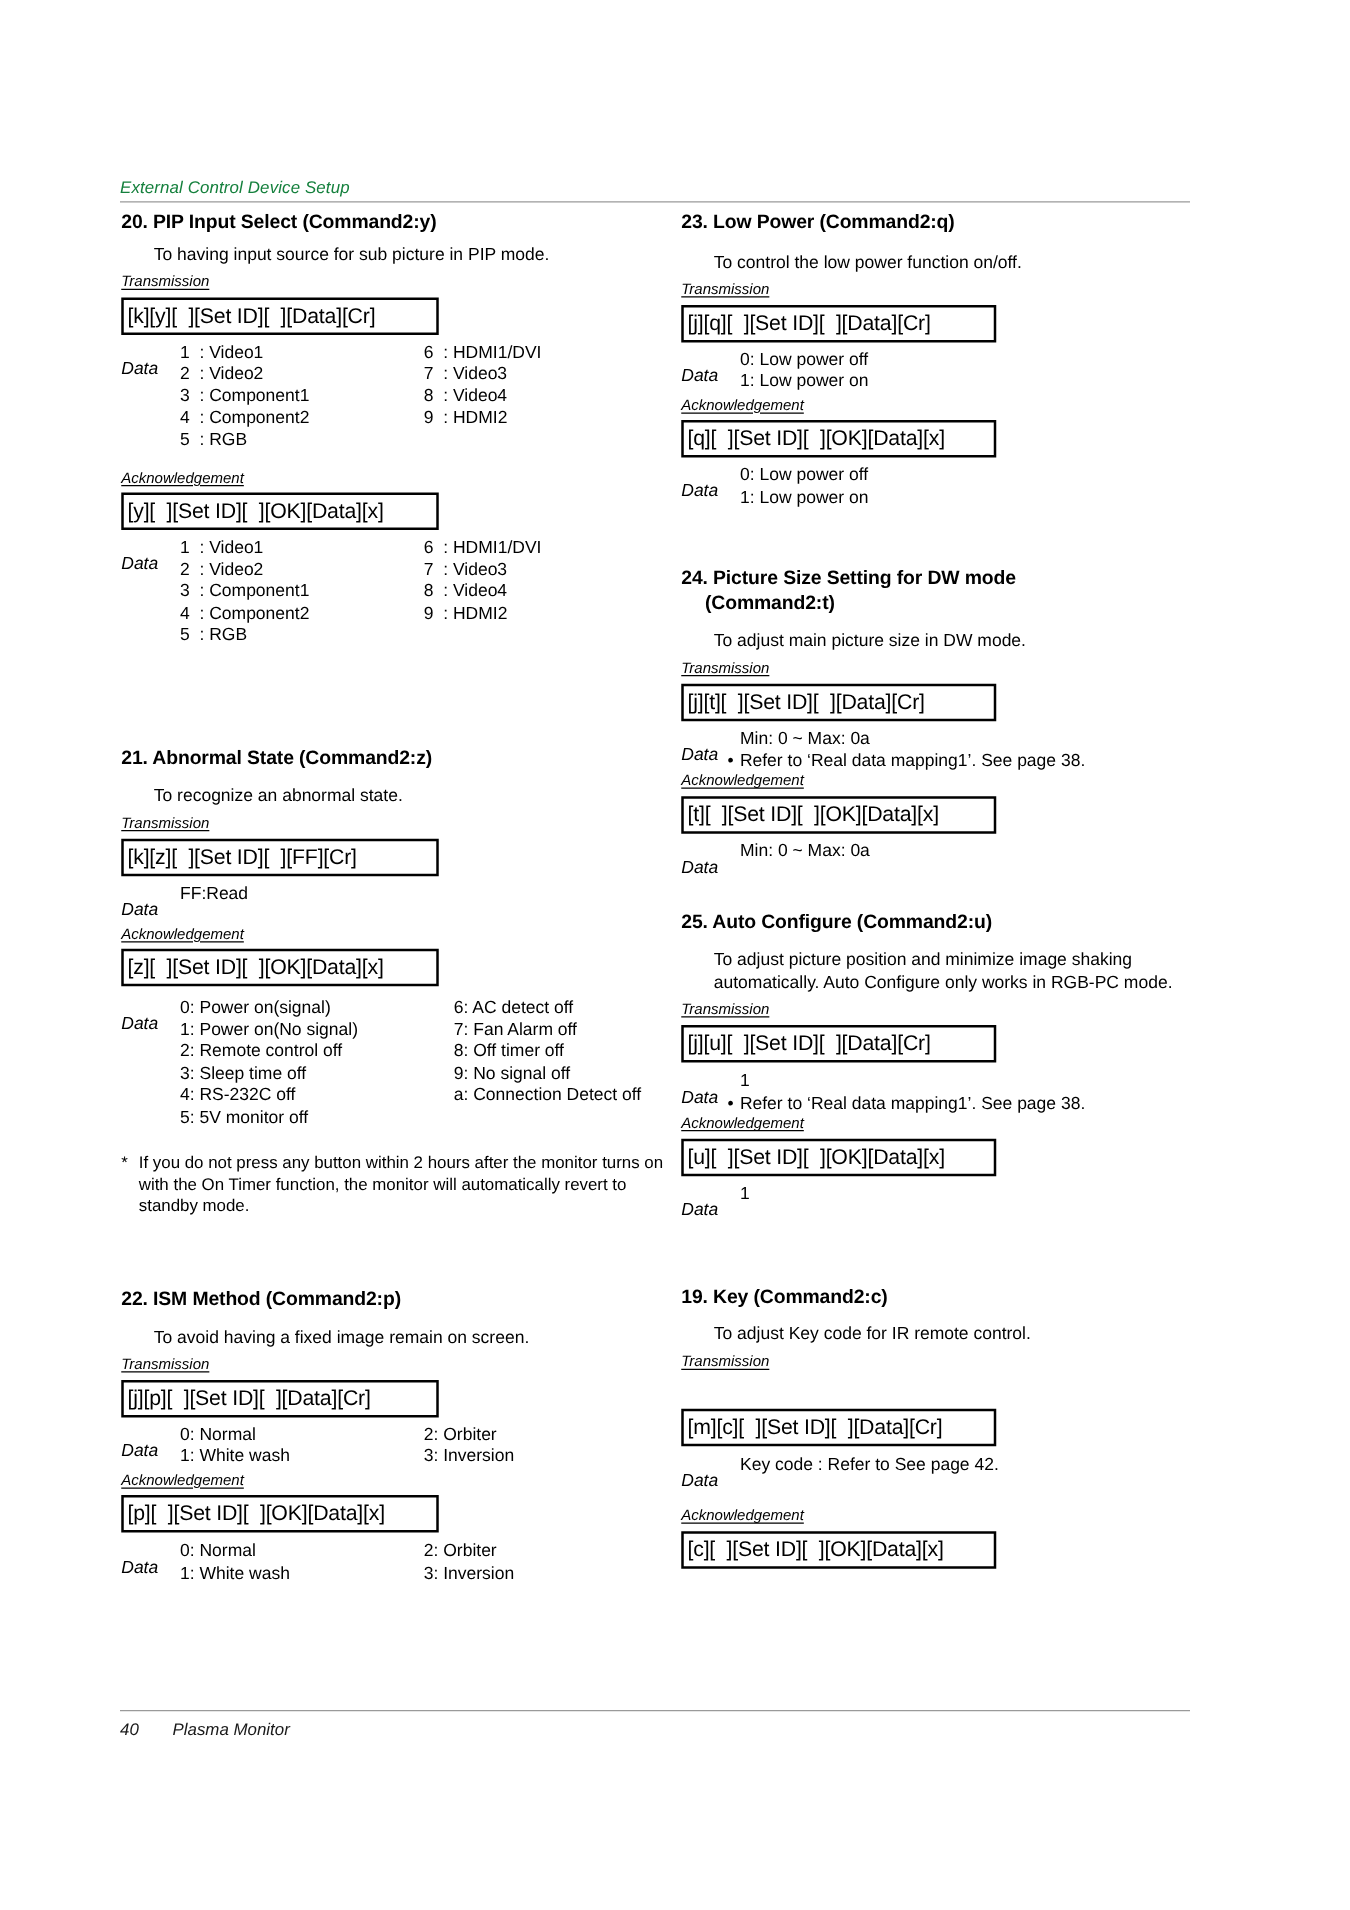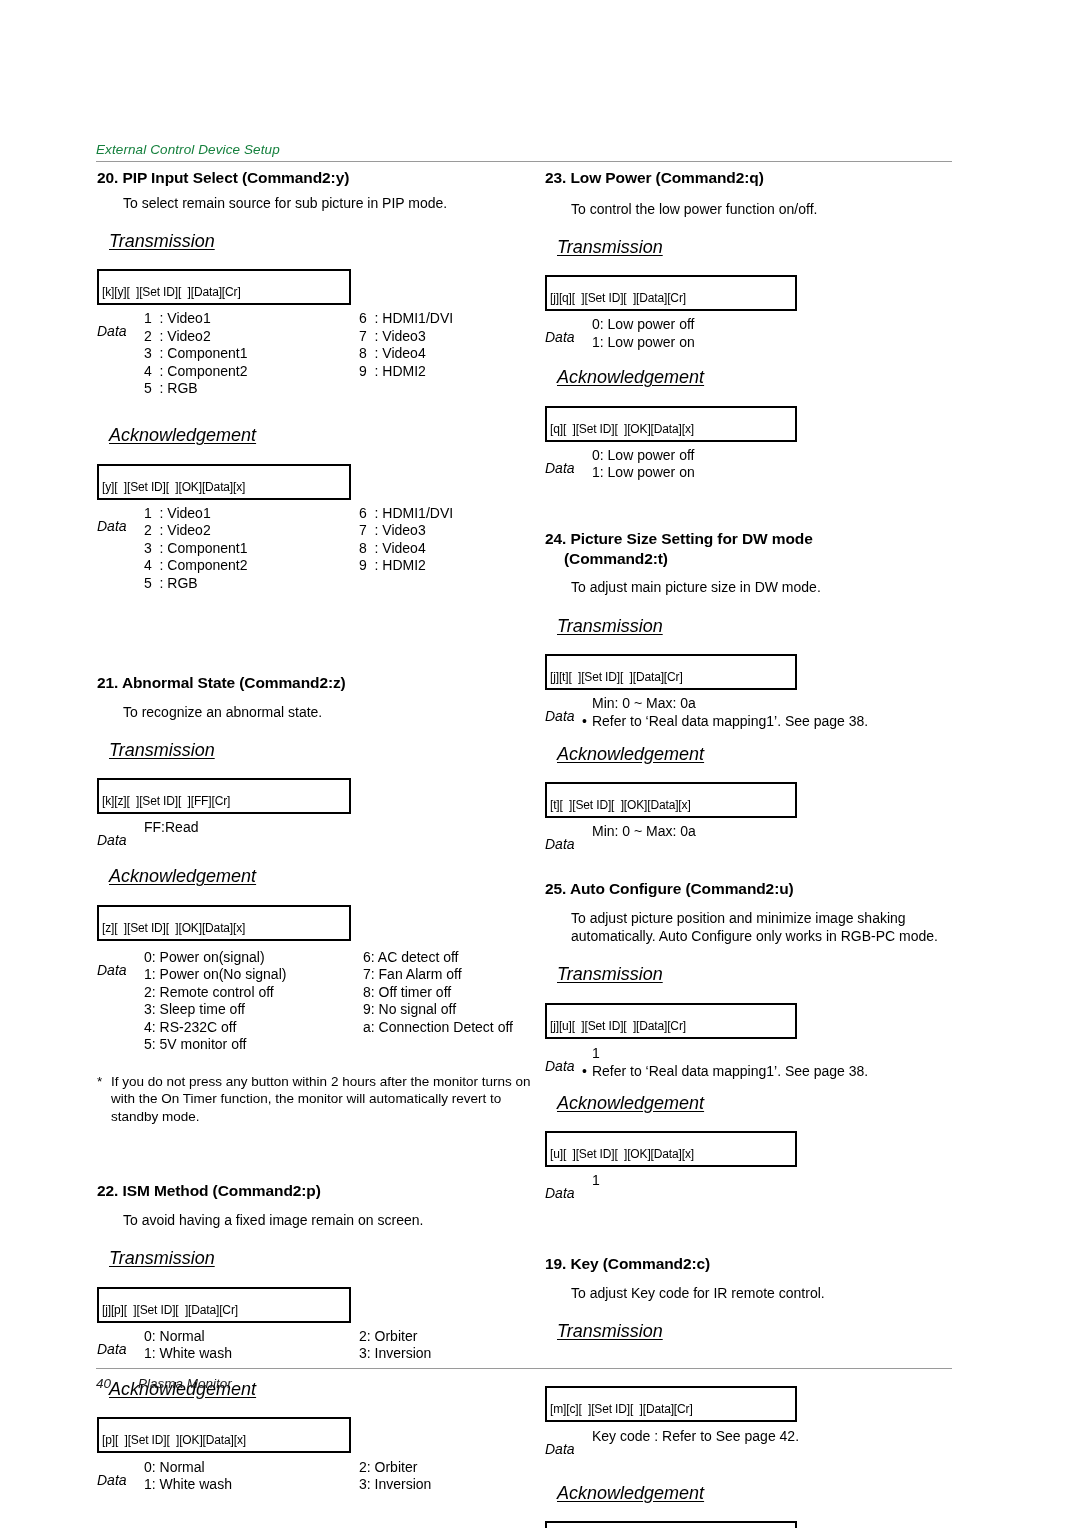--- a/index.html
+++ b/index.html
@@ -87,33 +87,33 @@
 
   .desc {
     font-size: 14px;
     line-height: 1.3;
     padding-left: 26px;
     margin: 0;
   }
 
   .lbl {
     font-style: italic;
-    font-size: 18px;
+    font-size: 12px;
     text-decoration: underline;
     text-underline-offset: 2px;
-    margin: 12px;
+    margin: 0;
     line-height: 1.3;
   }
 
   .cmdbox {
     border: 2px solid #000;
     box-sizing: border-box;
-    font-size: 12px;
+    font-size: 17px;
     line-height: 1.0;
-    padding: 15px 3px 5px 3px;
+    padding: 4px 3px 5px 3px;
     white-space: pre;
     letter-spacing: -0.15px;
   }
   .cmdbox.w-l { width: 254px; }
   .cmdbox.w-r { width: 252px; }
 
   .datablock {
     position: relative;
     font-size: 14px;
     line-height: 17.5px;
@@ -122,21 +122,21 @@
     position: absolute;
     left: 0; top: 13px; font-style: italic;
   }
   .datablock .dl-colA {
     margin-left: 47px;
   }
   .datablock .dl-colB {
     position: absolute;
     top: 0;
   }
-  .dl-colB.at242 { left: 242px; margin-left: 20px; }
+  .dl-colB.at242 { left: 242px; }
   .dl-colB.at266 { left: 266px; }
 
   .dl-row { white-space: pre; }
 
   .bullet-note {
     font-size: 14px;
     line-height: 17.5px;
     padding-left: 37px;
     white-space: nowrap;
   }
@@ -177,21 +177,21 @@
   <div class="run-head">
     <div class="rh-text">External Control Device Setup</div>
     <div class="rh-rule"></div>
   </div>
 
   <div class="col-left">
 
     <div>
       <div class="sec-title">20. PIP Input Select (Command2:y)</div>
       <div class="sp6"></div>
-      <div class="desc">To select remain source for sub picture in PIP mode.</div>
+      <div class="desc">To having input source for sub picture in PIP mode.</div>
       <div class="sp6"></div>
       <div class="lbl">Transmission</div>
       <div class="sp4"></div>
       <div class="cmdbox w-l">[k][y][  ][Set ID][  ][Data][Cr]</div>
       <div class="sp5"></div>
       <div class="datablock" style="height:90px">
         <span class="dl-label">Data</span>
         <div class="dl-colA">
           <div class="dl-row">1  : Video1</div>
           <div class="dl-row">2  : Video2</div>

